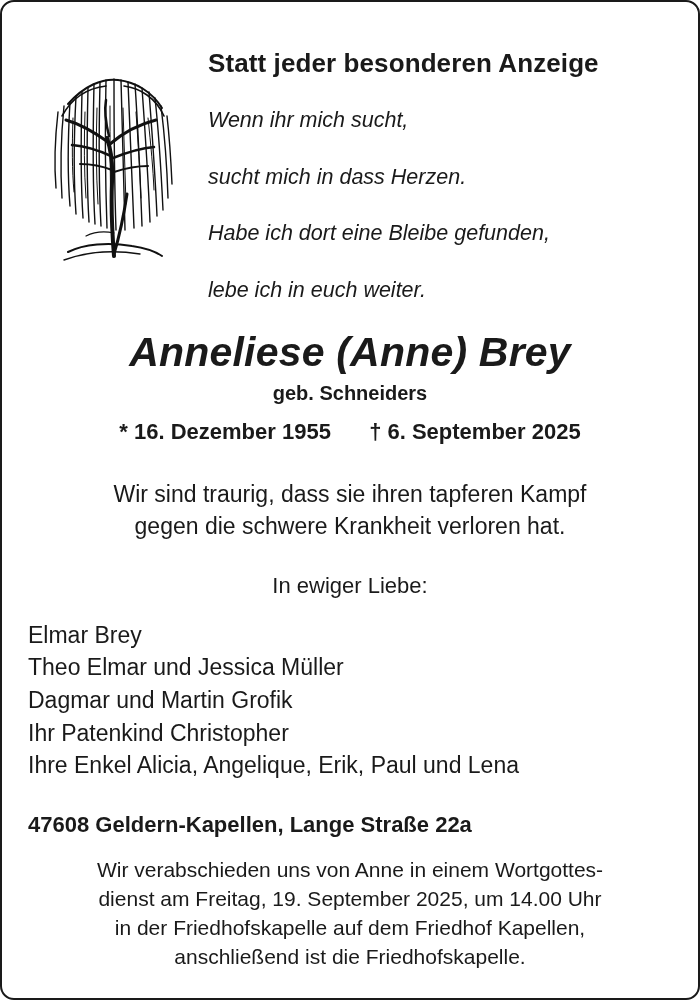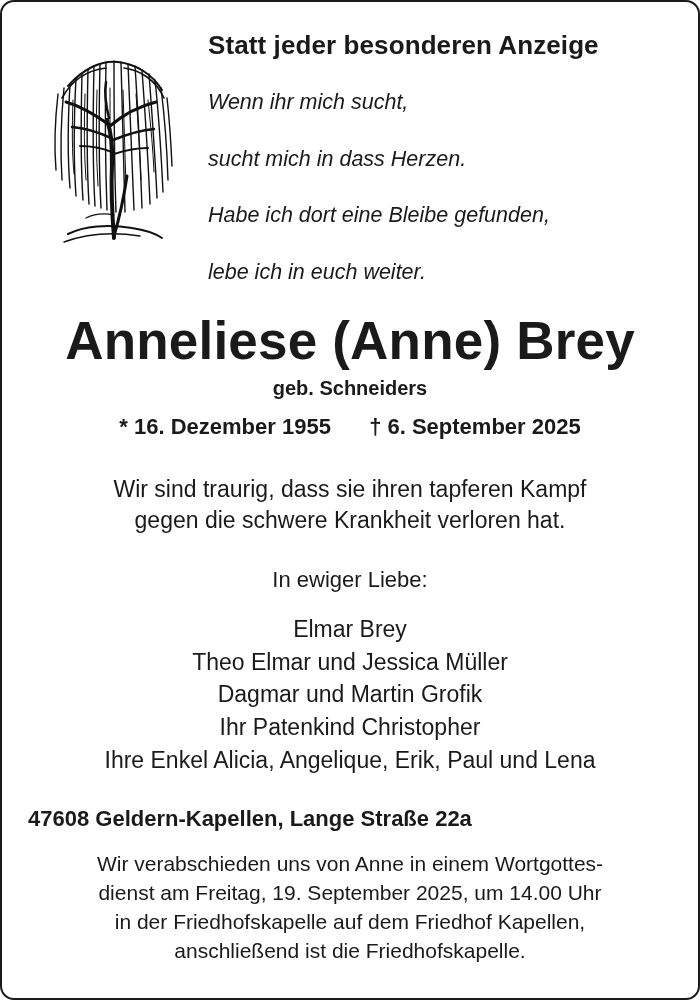--- a/index.html
+++ b/index.html
@@ -15,21 +15,21 @@
     overflow: hidden;
   }
   .obituary-card {
     position: relative;
     box-sizing: border-box;
     width: 700px;
     height: 1000px;
     background: #ffffff;
     border: 2px solid #1a1a1a;
     border-radius: 14px;
-    padding: 18px 26px 10px 26px;
+    padding: 36px 26px 10px 26px;
   }
 
   
   .top-block {
     display: flex;
     flex-direction: row;
     align-items: flex-start;
   }
   .tree-wrap {
     width: 180px;
@@ -61,25 +61,26 @@
     white-space: nowrap;
     margin-top: 26px;
   }
 
   
   .name-block {
     text-align: center;
     margin-top: 26px;
   }
   .name {
-    font-size: 53px;
+    font-size: 41px;
     font-weight: 700;
     letter-spacing: 0.2px;
     line-height: 1.05;
     margin: 0;
+    font-style: italic;
   }
   .maiden {
     font-size: 20px;
     font-weight: 600;
     margin: 8px 0 4px 0;
   }
   .dates {
     font-size: 22px;
     font-weight: 600;
     margin: 14px 0 0 0;
@@ -98,21 +99,20 @@
   }
   .message div {
     white-space: nowrap;
   }
   .in-love {
     text-align: center;
     font-size: 22px;
     margin: 30px 0 0 0;
   }
   .survivors {
-    text-align: center;
     font-size: 23px;
     line-height: 1.42;
     margin: 20px 0 0 0;
   }
   .survivors div {
     white-space: nowrap;
   }
   .address {
     text-align: left;
     font-size: 22px;

